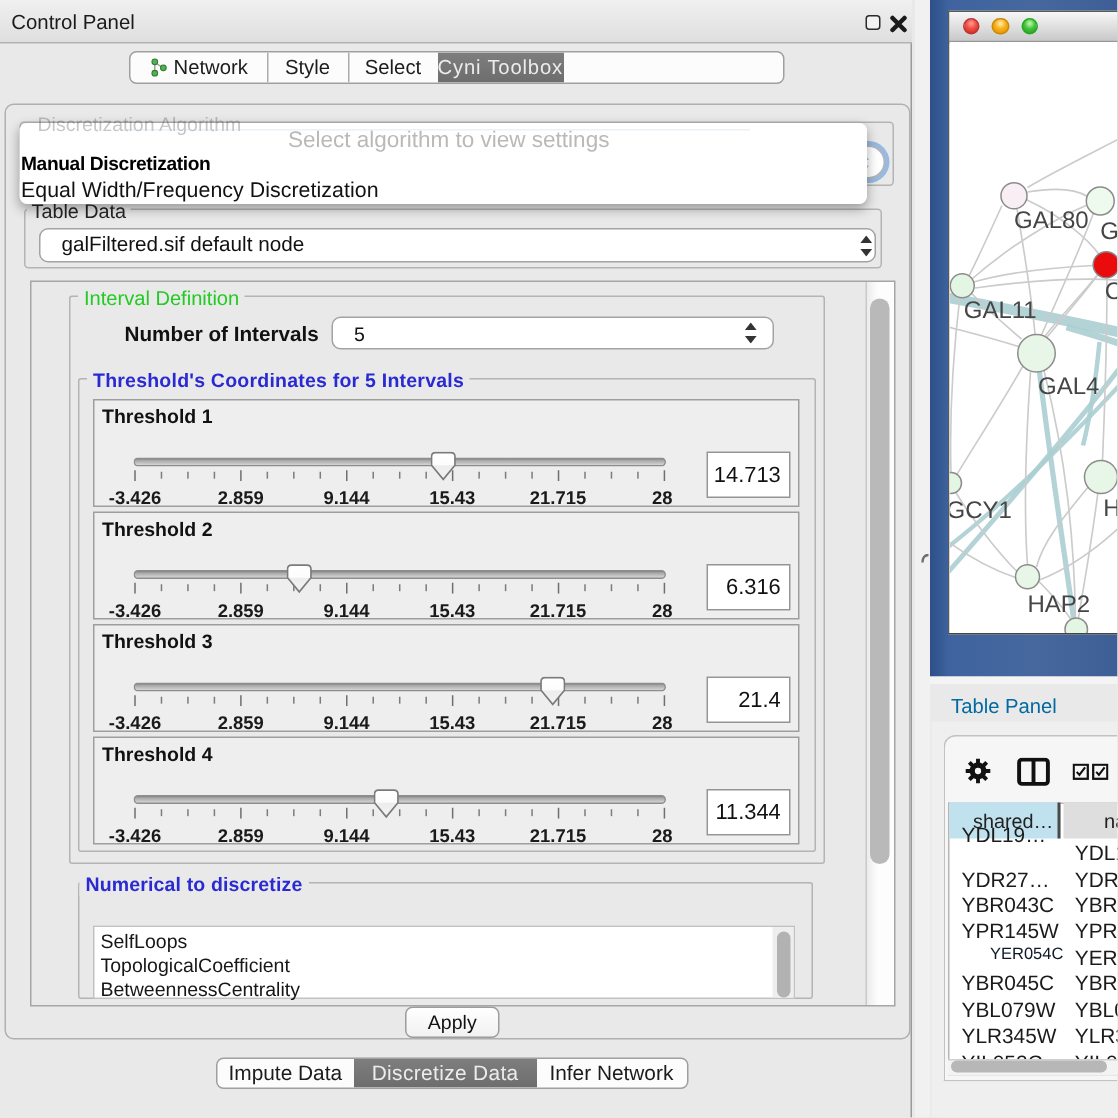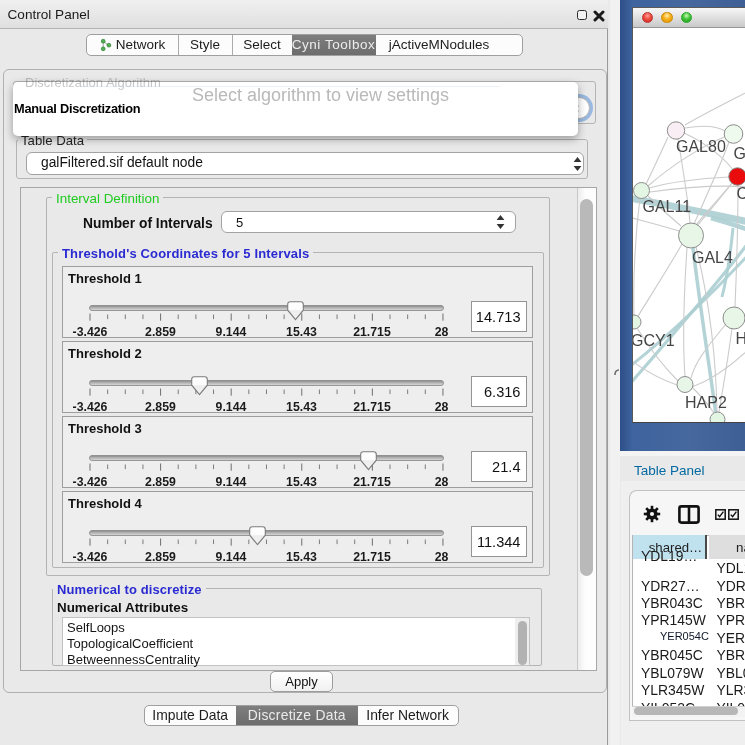--- a/index.html
+++ b/index.html
@@ -39,21 +39,20 @@
           <path d="M4.2 3.5 L4.2 10.5 M4.6 3.8 L9.8 7.3" stroke="#9a9a9a" stroke-width="0.9"></path>
           <circle cx="4.2" cy="3.2" r="1.9" fill="#52b152" stroke="#2e7d32" stroke-width=".7"></circle>
           <circle cx="4.2" cy="10.8" r="1.9" fill="#52b152" stroke="#2e7d32" stroke-width=".7"></circle>
           <circle cx="9.9" cy="7.2" r="1.9" fill="#52b152" stroke="#2e7d32" stroke-width=".7"></circle>
         </svg>Network</div>
       <div class="segsep"></div>
       <div class="seg" style="width:53px;">Style</div>
       <div class="segsep"></div>
       <div class="seg" style="width:59px;">Select</div>
       <div class="seg dark" style="width:84px;letter-spacing:0.55px;">Cyni Toolbox</div>
-      <div class="seg" style="width:127px;">jActiveMNodules</div>
     </div>
 <div class="ab" style="left:3px;top:68.5px;width:604px;height:624px;border:1px solid #b0b0b0;border-radius:6px;background:#e9e9e9;"></div>
 <div class="ab" style="left:13px;top:81px;width:583px;height:43px;border:1px solid #b4b4b4;border-radius:3px;"></div>
 <div class="ab" style="left:300px;top:97px;width:290px;height:22px;background:#fff;border:1px solid #b5b5b5;border-radius:11px;box-shadow:0 0 0 3px rgba(110,160,220,0.65);"></div>
 <svg class="ab" style="left:572px;top:102px" width="8" height="13" viewBox="0 0 8 13">
       <path d="M4 0 L7.4 4.6 L0.6 4.6 Z" fill="#b9c3cc"></path>
       <path d="M4 13 L7.4 8.4 L0.6 8.4 Z" fill="#b9c3cc"></path>
     </svg>
 <div class="ab" style="left:16px;top:139px;width:572px;height:40px;border:1px solid #b4b4b4;border-radius:3px;"></div>
 <div class="ab" style="left:18px;top:132.6px;font-size:13.2px;color:#252525;background:#e9e9e9;padding:0 3px;">Table Data</div>
@@ -224,36 +223,36 @@
 <div class="tickl" style="left:231.0px;top:550.9px;">9.144</div>
 <div class="tickl" style="left:301.5px;top:550.9px;">15.43</div>
 <div class="tickl" style="left:372.0px;top:550.9px;">21.715</div>
 <div class="tickl" style="left:441.5px;top:550.9px;">28</div>
 <svg class="ab" style="left:248.5px;top:525.5px" width="17" height="20" viewBox="0 0 17 20">
       <path d="M0.7 3.4 Q0.7 0.7 3.4 0.7 L13.6 0.7 Q16.3 0.7 16.3 3.4 L16.3 9.2 L8.5 18.6 L0.7 9.2 Z" fill="url(#tg)" stroke="#7b7b7b" stroke-width="1.1"></path>
     </svg>
 <div class="ab" style="left:471px;top:526.0px;width:56px;height:31px;background:#fff;border:1px solid #949494;display:flex;align-items:center;justify-content:flex-end;padding-right:5.5px;font-size:14.6px;color:#111;">11.344</div>
 <div class="ab" style="left:52px;top:588px;width:490px;height:78px;border:1px solid #b4b4b4;border-radius:2px;border-bottom:1px solid #b4b4b4;"></div>
 <div class="ab" style="left:53px;top:582px;font-size:13px;font-weight:bold;letter-spacing:0.1px;color:#2a2ad2;background:#e9e9e9;padding:0 4px;">Numerical to discretize</div>
-<div class="ab" style="left:57px;top:598px;"><span class="tb" style="font-size:13.4px">Numerical Attributes</span></div>
 <div class="ab" style="left:62px;top:617px;width:468px;height:49px;background:#fff;border:1px solid #c2c2c2;overflow:hidden;"></div>
 <div class="ab" style="left:67px;top:619.5px;font-size:13px;color:#161616;line-height:16px;">SelfLoops<br>TopologicalCoefficient<br>BetweennessCentrality</div>
 <div class="ab" style="left:515px;top:618px;width:14px;height:47px;background:#eeeeee;"></div>
 <div class="ab" style="left:518px;top:621px;width:9px;height:44px;background:#b2b2b2;border-radius:4.5px;"></div>
 <div class="ab" style="left:270px;top:671px;width:63px;height:21px;background:linear-gradient(#ffffff,#f1f1f1);border:1px solid #9d9d9d;border-radius:5px;display:flex;align-items:center;justify-content:center;font-size:13px;color:#111;">Apply</div>
 <div class="ab" style="left:143.5px;top:704.5px;width:315px;height:21.5px;background:#fcfcfc;border:1px solid #9f9f9f;border-radius:5px;overflow:hidden;display:flex;">
       <div class="seg" style="width:91.5px;font-size:13.9px;">Impute Data</div>
       <div class="seg dark" style="width:122px;font-size:13.9px;letter-spacing:0.25px;">Discretize Data</div>
       <div class="seg" style="width:100px;font-size:13.9px;">Infer Network</div>
     </div>
 <div class="ab" style="left:13px;top:82px;width:565px;height:54px;background:#ffffff;border-radius:5px;box-shadow:0 3px 8px rgba(0,0,0,0.35);"></div>
 <div class="ab" style="left:25px;top:75px;font-size:13px;color:rgba(45,45,45,0.27);">Discretization Algorithm</div>
 <div class="ab" style="left:80px;top:86px;width:420px;height:1px;background:rgba(180,200,215,0.25);"></div>
-<div class="ab" style="left:192px;top:85px;font-size:18px;color:#b9b9b9;">Select algorithm to view settings</div>
+<div class="ab" style="left:192px;top:85px;font-size:15px;color:#b9b9b9;">Select algorithm to view settings</div>
 <div class="ab" style="left:14px;top:101px;font-size:12.8px;letter-spacing:-0.25px;font-weight:bold;color:#000;">Manual Discretization</div>
+<div class="ab" style="left:14px;top:118.5px;font-size:14.2px;letter-spacing:0.05px;color:#111;">Equal Width/Frequency Discretization</div>
 <div class="ab" style="left:609.5px;top:0;width:10.5px;height:745px;background:#f1f1f1;"></div>
 <svg class="ab" style="left:614px;top:369px" width="6" height="7" viewBox="0 0 6 7">
       <path d="M1 6 Q1 1 5 1" stroke="#6d6d6d" stroke-width="1.6" fill="none"></path>
     </svg>
 <div class="ab" style="left:620px;top:0;width:125px;height:451px;background:linear-gradient(to right,#2e4f88 0%,#3e639e 10%,#46689f 55%,#3e5f96 100%);"></div>
 <div class="ab" style="left:632px;top:7px;width:113px;height:416px;background:#fff;border-top:1px solid #5a5a5a;border-left:1px solid #5a5a5a;border-bottom:1px solid #444;"></div>
 <div class="ab" style="left:633px;top:8px;width:112px;height:20px;background:linear-gradient(#f7f7f7,#c9c9c9);border-bottom:1px solid #979797;"></div>
 <div class="ab" style="left:641.5px;top:11.5px;width:11.5px;height:11.5px;border-radius:50%;background:radial-gradient(circle at 50% 30%,#ff9089 8%,#ee4d42 45%,#ce2419 100%);border:0.5px solid #b33;"></div>
 <div class="ab" style="left:661px;top:11.5px;width:11.5px;height:11.5px;border-radius:50%;background:radial-gradient(circle at 50% 30%,#ffe49a 8%,#f6b019 45%,#dd8f00 100%);border:0.5px solid #c80;"></div>
 <div class="ab" style="left:680.5px;top:11.5px;width:11.5px;height:11.5px;border-radius:50%;background:radial-gradient(circle at 50% 30%,#b4f3a0 8%,#44c33c 45%,#1f9a1d 100%);border:0.5px solid #2a2;"></div>

